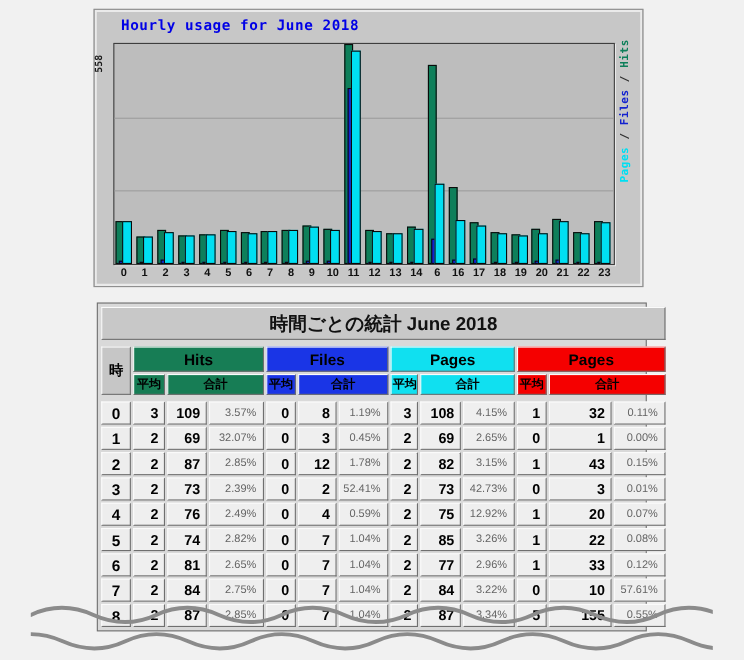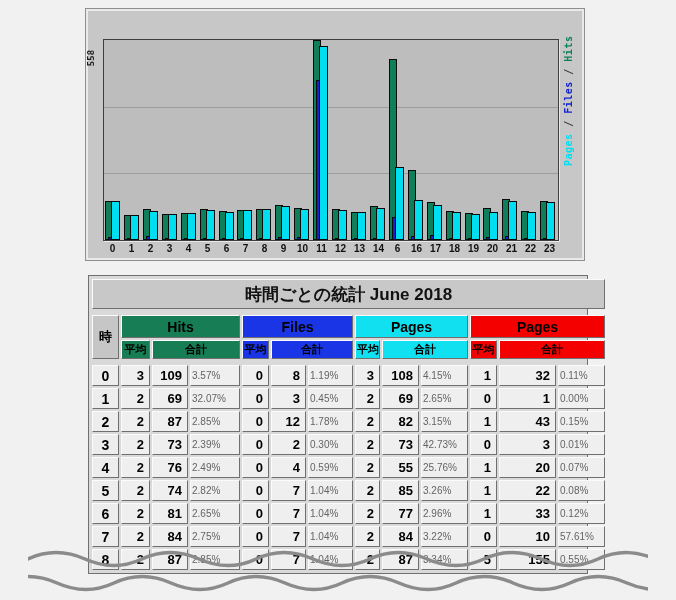--- a/index.html
+++ b/index.html
@@ -66,29 +66,30 @@
     background:#c8c8c8;height:30px;text-align:center;
     font-size:17px;font-weight:bold;color:#111;
   }
   td.hour-hdr{background:#c6c6c6;text-align:center;font-weight:bold;font-size:13px;}
   td.grp{height:23px;text-align:center;font-weight:bold;font-size:14px;color:#000;}
   td.sub{height:19px;text-align:center;font-weight:bold;font-size:11px;color:#000;}
   .bg-hits{background:#177d55;} .bg-files{background:#1a35e6;}
   .bg-pages{background:#10e0f0;} .bg-kbytes{background:#f50000;}
   td.hr{background:#ededed;height:21px;text-align:center;font-weight:bold;font-size:14px;}
   td.v {background:#efefef;height:21px;text-align:right;font-weight:bold;font-size:13px;padding-right:5px;}
-  td.p {background:#efefef;height:21px;font-size:10px;color:#646464;padding-right:6px;}
+  td.p {background:#efefef;height:21px;text-align:right;font-size:10px;color:#646464;padding-right:6px;}
   tr.sp td{border:none;background:transparent;height:2px;padding:0;}
   
   .tear{position:absolute;left:28px;top:540px;width:620px;height:60px;z-index:5;}
 </style>
 </head>
 <body>
 
 <div class="chart-frame">
+  <div class="chart-title">Hourly usage for June 2018</div>
   <div class="ylab">558</div>
   <div class="plot">
     <div class="gridline" style="top:33.3%"></div>
     <div class="gridline" style="top:66.7%"></div>
     <div class="bars" id="bars">
         <div class="bargroup">
           <div class="bar hits" style="height: 19.5341%; background: rgb(14, 127, 90);"></div>
           <div class="bar files" style="height: 1.43369%; background: rgb(19, 34, 207);"></div>
           <div class="bar pages" style="height: 19.3548%; background: rgb(0, 223, 242);"></div>
         </div>
@@ -329,39 +330,39 @@
           <td class="v">43</td>
           <td class="p">0.15%</td>
         </tr>
         <tr>
           <td class="hr">3</td>
           <td class="v">2</td>
           <td class="v">73</td>
           <td class="p">2.39%</td>
           <td class="v">0</td>
           <td class="v">2</td>
-          <td class="p">0.30%</td>
+          <td class="p">52.41%</td>
           <td class="v">2</td>
           <td class="v">73</td>
           <td class="p">42.73%</td>
           <td class="v">0</td>
           <td class="v">3</td>
           <td class="p">0.01%</td>
         </tr>
         <tr>
           <td class="hr">4</td>
           <td class="v">2</td>
           <td class="v">76</td>
           <td class="p">2.49%</td>
           <td class="v">0</td>
           <td class="v">4</td>
           <td class="p">0.59%</td>
           <td class="v">2</td>
-          <td class="v">55</td>
-          <td class="p">25.76%</td>
+          <td class="v">75</td>
+          <td class="p">12.92%</td>
           <td class="v">1</td>
           <td class="v">20</td>
           <td class="p">0.07%</td>
         </tr>
         <tr>
           <td class="hr">5</td>
           <td class="v">2</td>
           <td class="v">74</td>
           <td class="p">2.82%</td>
           <td class="v">0</td>

